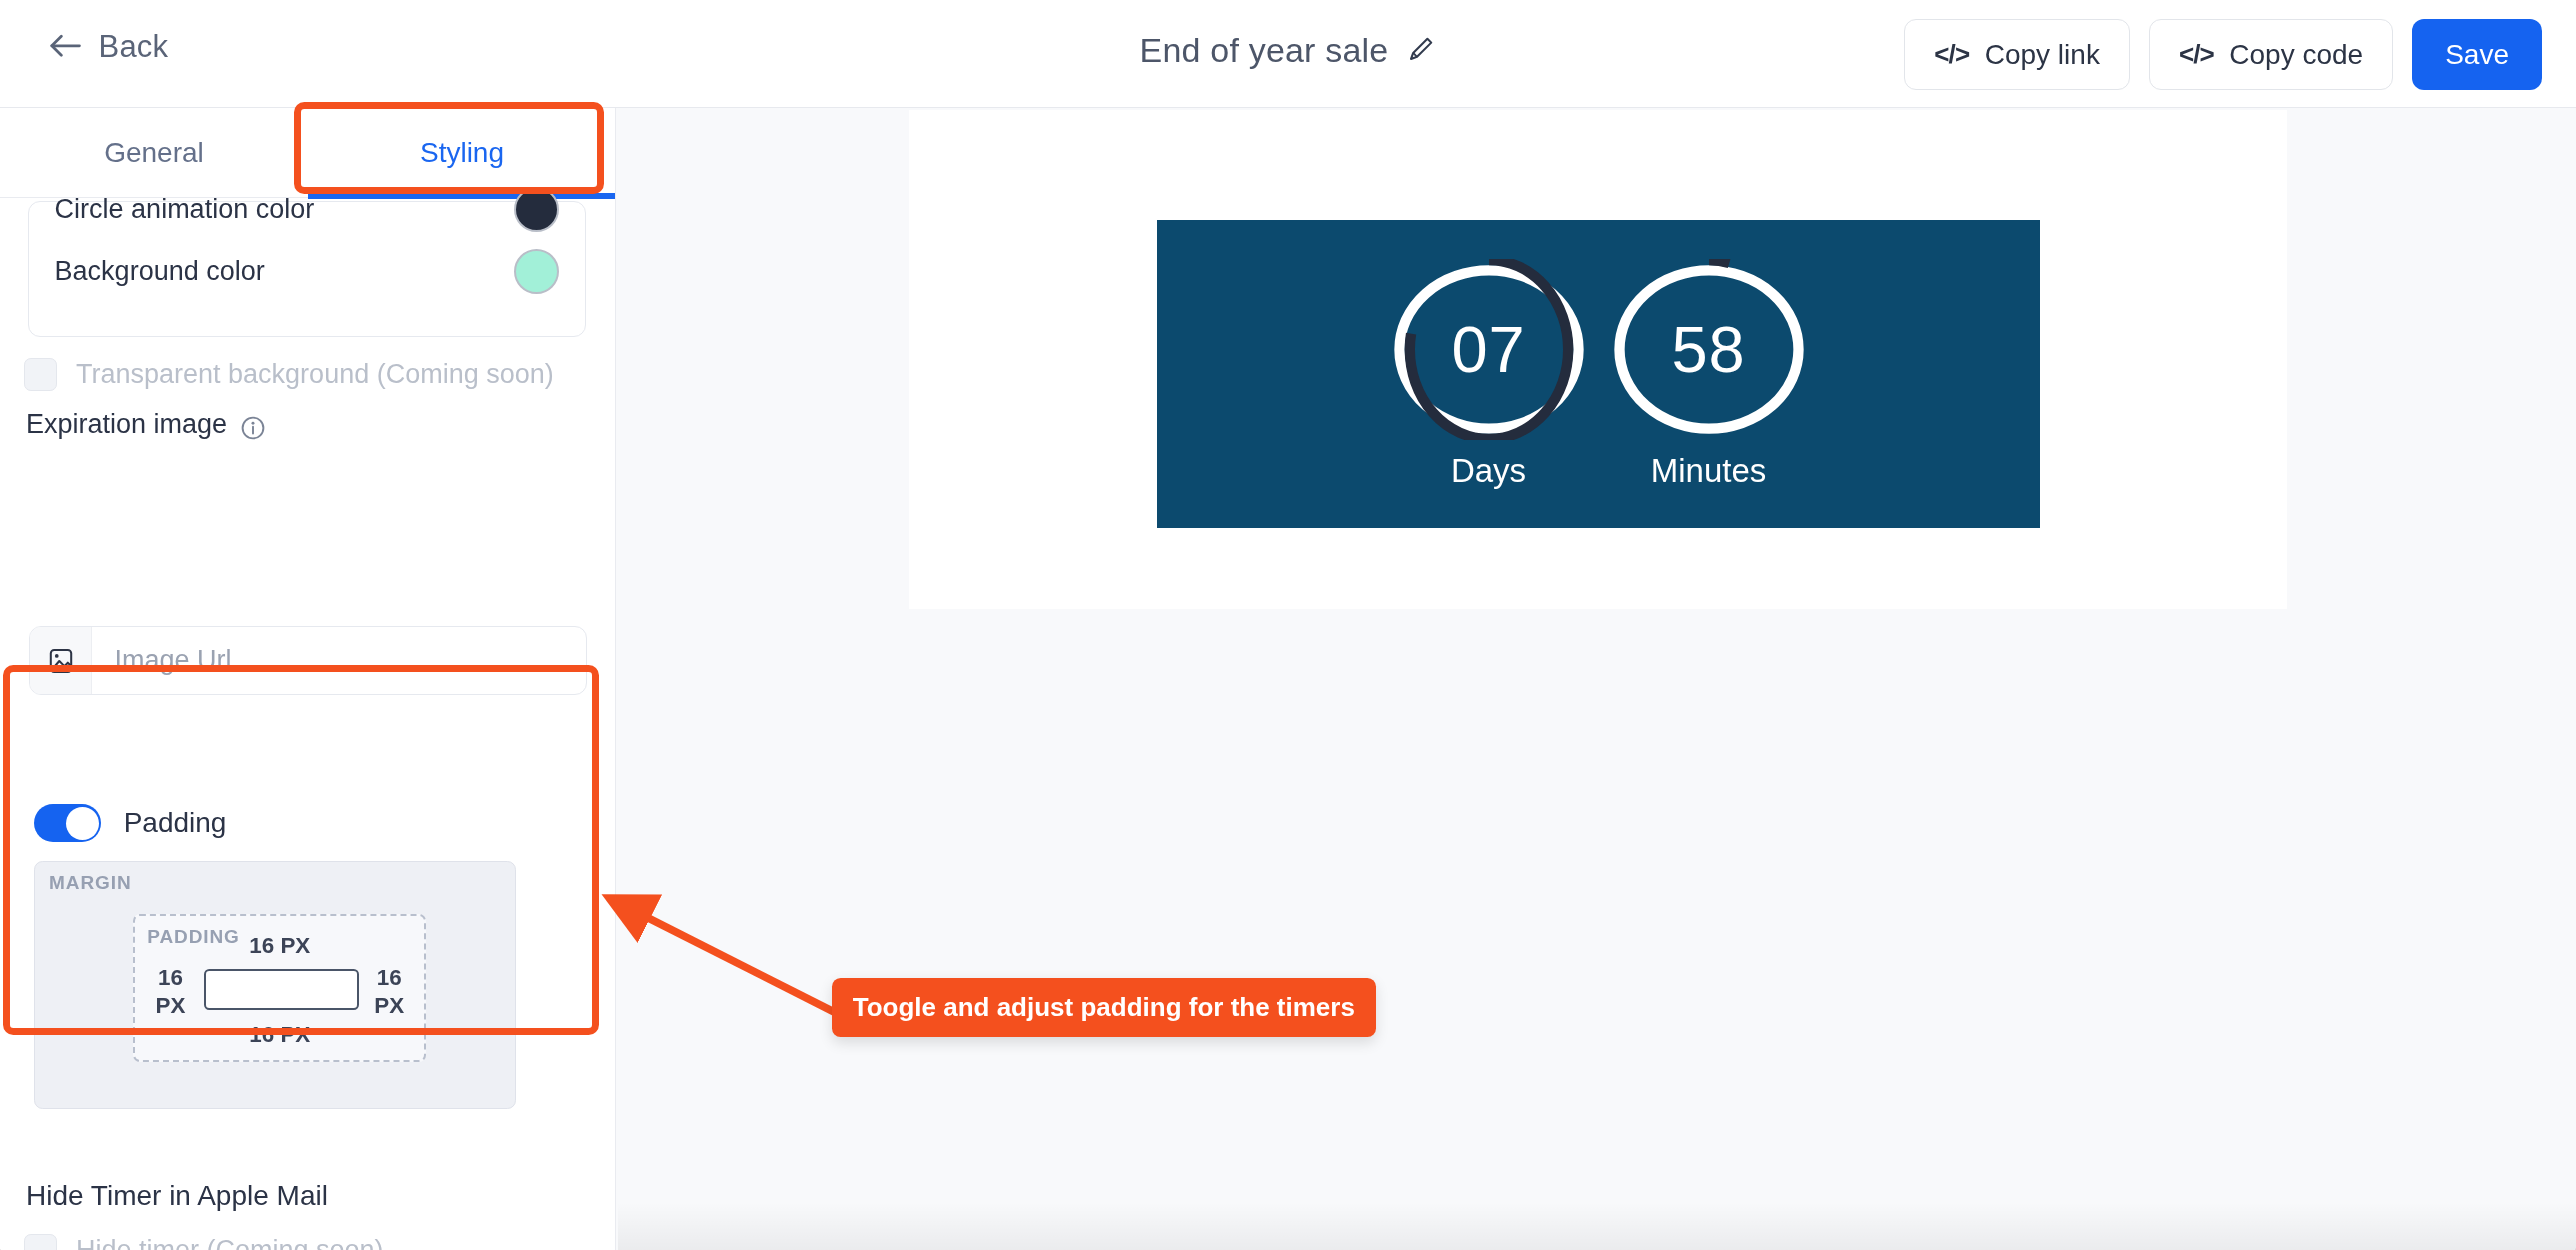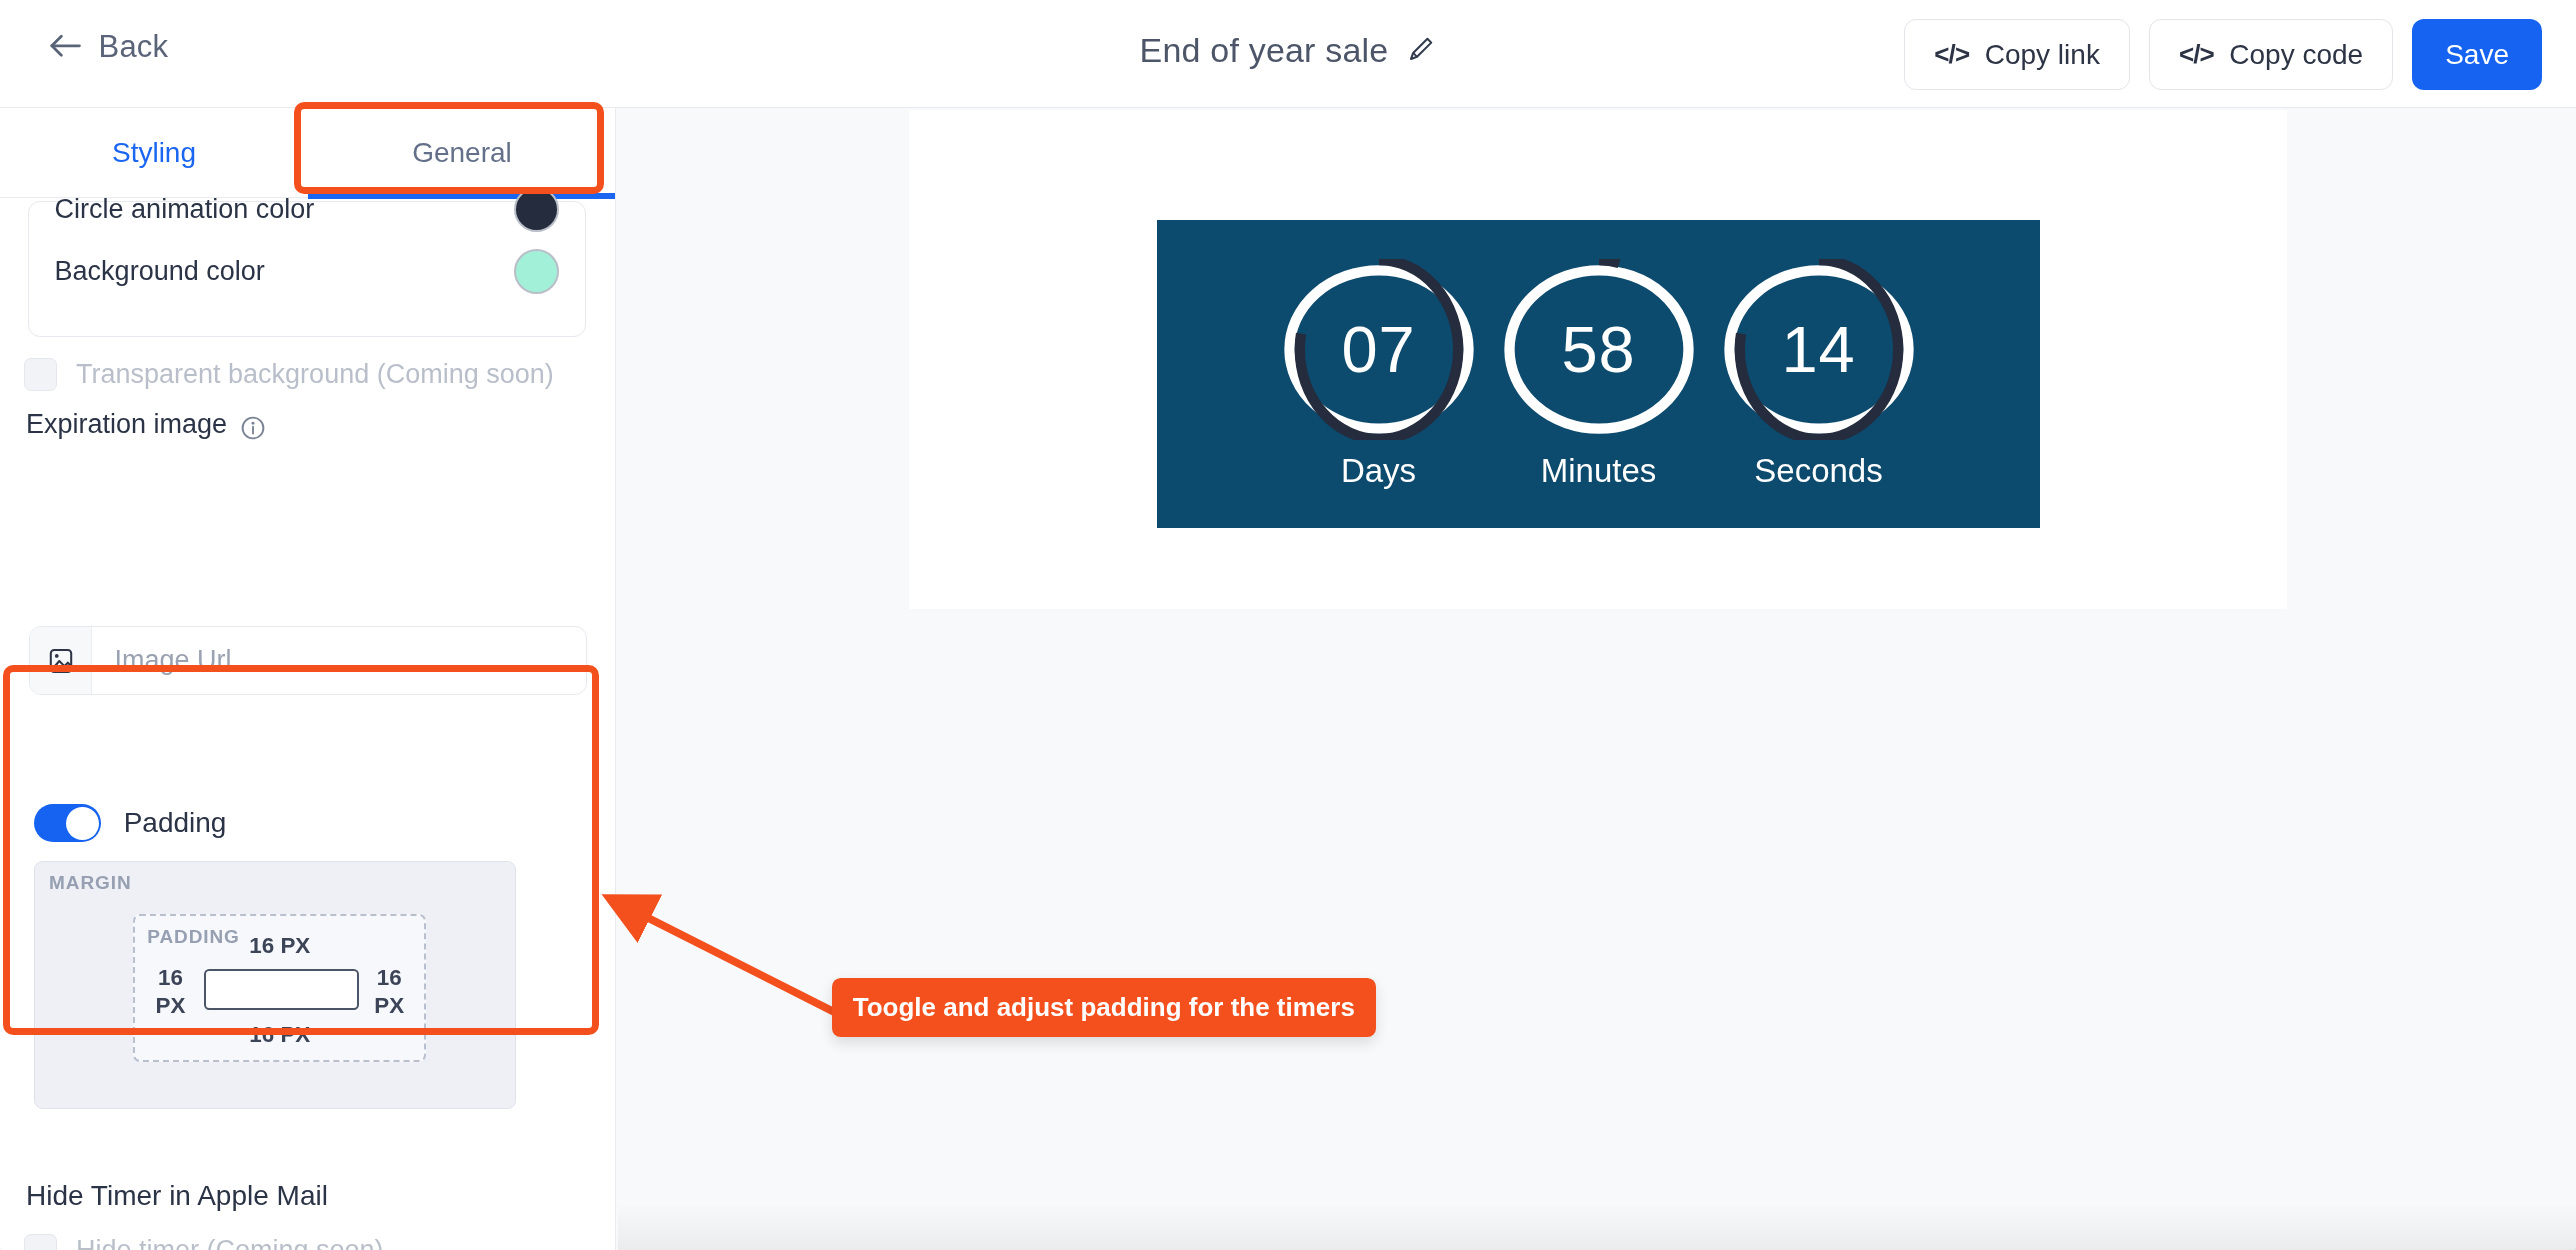--- a/index.html
+++ b/index.html
@@ -252,25 +252,25 @@
       </div>
       <div class="btn-primary">
         <span>Save</span>
       </div>
     </div>
   </div>
 
   <div class="sidebar">
 
     <div class="tabs">
+      <div class="tab">
+        <span>General</span>
+      </div>
       <div class="tab active">
         <span>Styling</span>
-      </div>
-      <div class="tab">
-        <span>General</span>
       </div>
       <div class="tab-underline"></div>
     </div>
 
     <div class="colors-card">
       <div class="color-row r2">
         <span class="color-label">Background color</span>
         <span class="swatch" id="sw1" style="background: rgb(162, 240, 216);"></span>
       </div>
       <div class="color-row r1">
@@ -364,30 +364,20 @@
           <div class="ring-wrap">
             <svg width="210" height="181" viewBox="0 0 244 210">
               <ellipse cx="122" cy="105" rx="104" ry="92" fill="none" stroke="#ffffff" stroke-width="12"></ellipse>
               <ellipse cx="122" cy="105" rx="104" ry="92" fill="none" stroke="#242c3d" stroke-width="12" stroke-dasharray="616 616" stroke-dashoffset="592" transform="rotate(-90 122 105)"></ellipse>
             </svg>
             <span class="ring-num">58</span>
           </div>
           <span class="unit-label">Minutes</span>
         </div>
 
-        <div class="timer-unit">
-          <div class="ring-wrap">
-            <svg width="210" height="181" viewBox="0 0 244 210">
-              <ellipse cx="122" cy="105" rx="104" ry="92" fill="none" stroke="#ffffff" stroke-width="12"></ellipse>
-              <ellipse cx="122" cy="105" rx="104" ry="92" fill="none" stroke="#242c3d" stroke-width="12" stroke-dasharray="616 616" stroke-dashoffset="136" transform="rotate(-90 122 105)"></ellipse>
-            </svg>
-            <span class="ring-num">14</span>
-          </div>
-          <span class="unit-label">Seconds</span>
-        </div>
 
       </div>
     </div>
   </div>
 
   <div class="hl hl-styling"></div>
   <div class="hl hl-padding"></div>
 
   <svg class="arrow-svg" width="258" height="138" viewBox="0 0 300 160">
     <defs>

